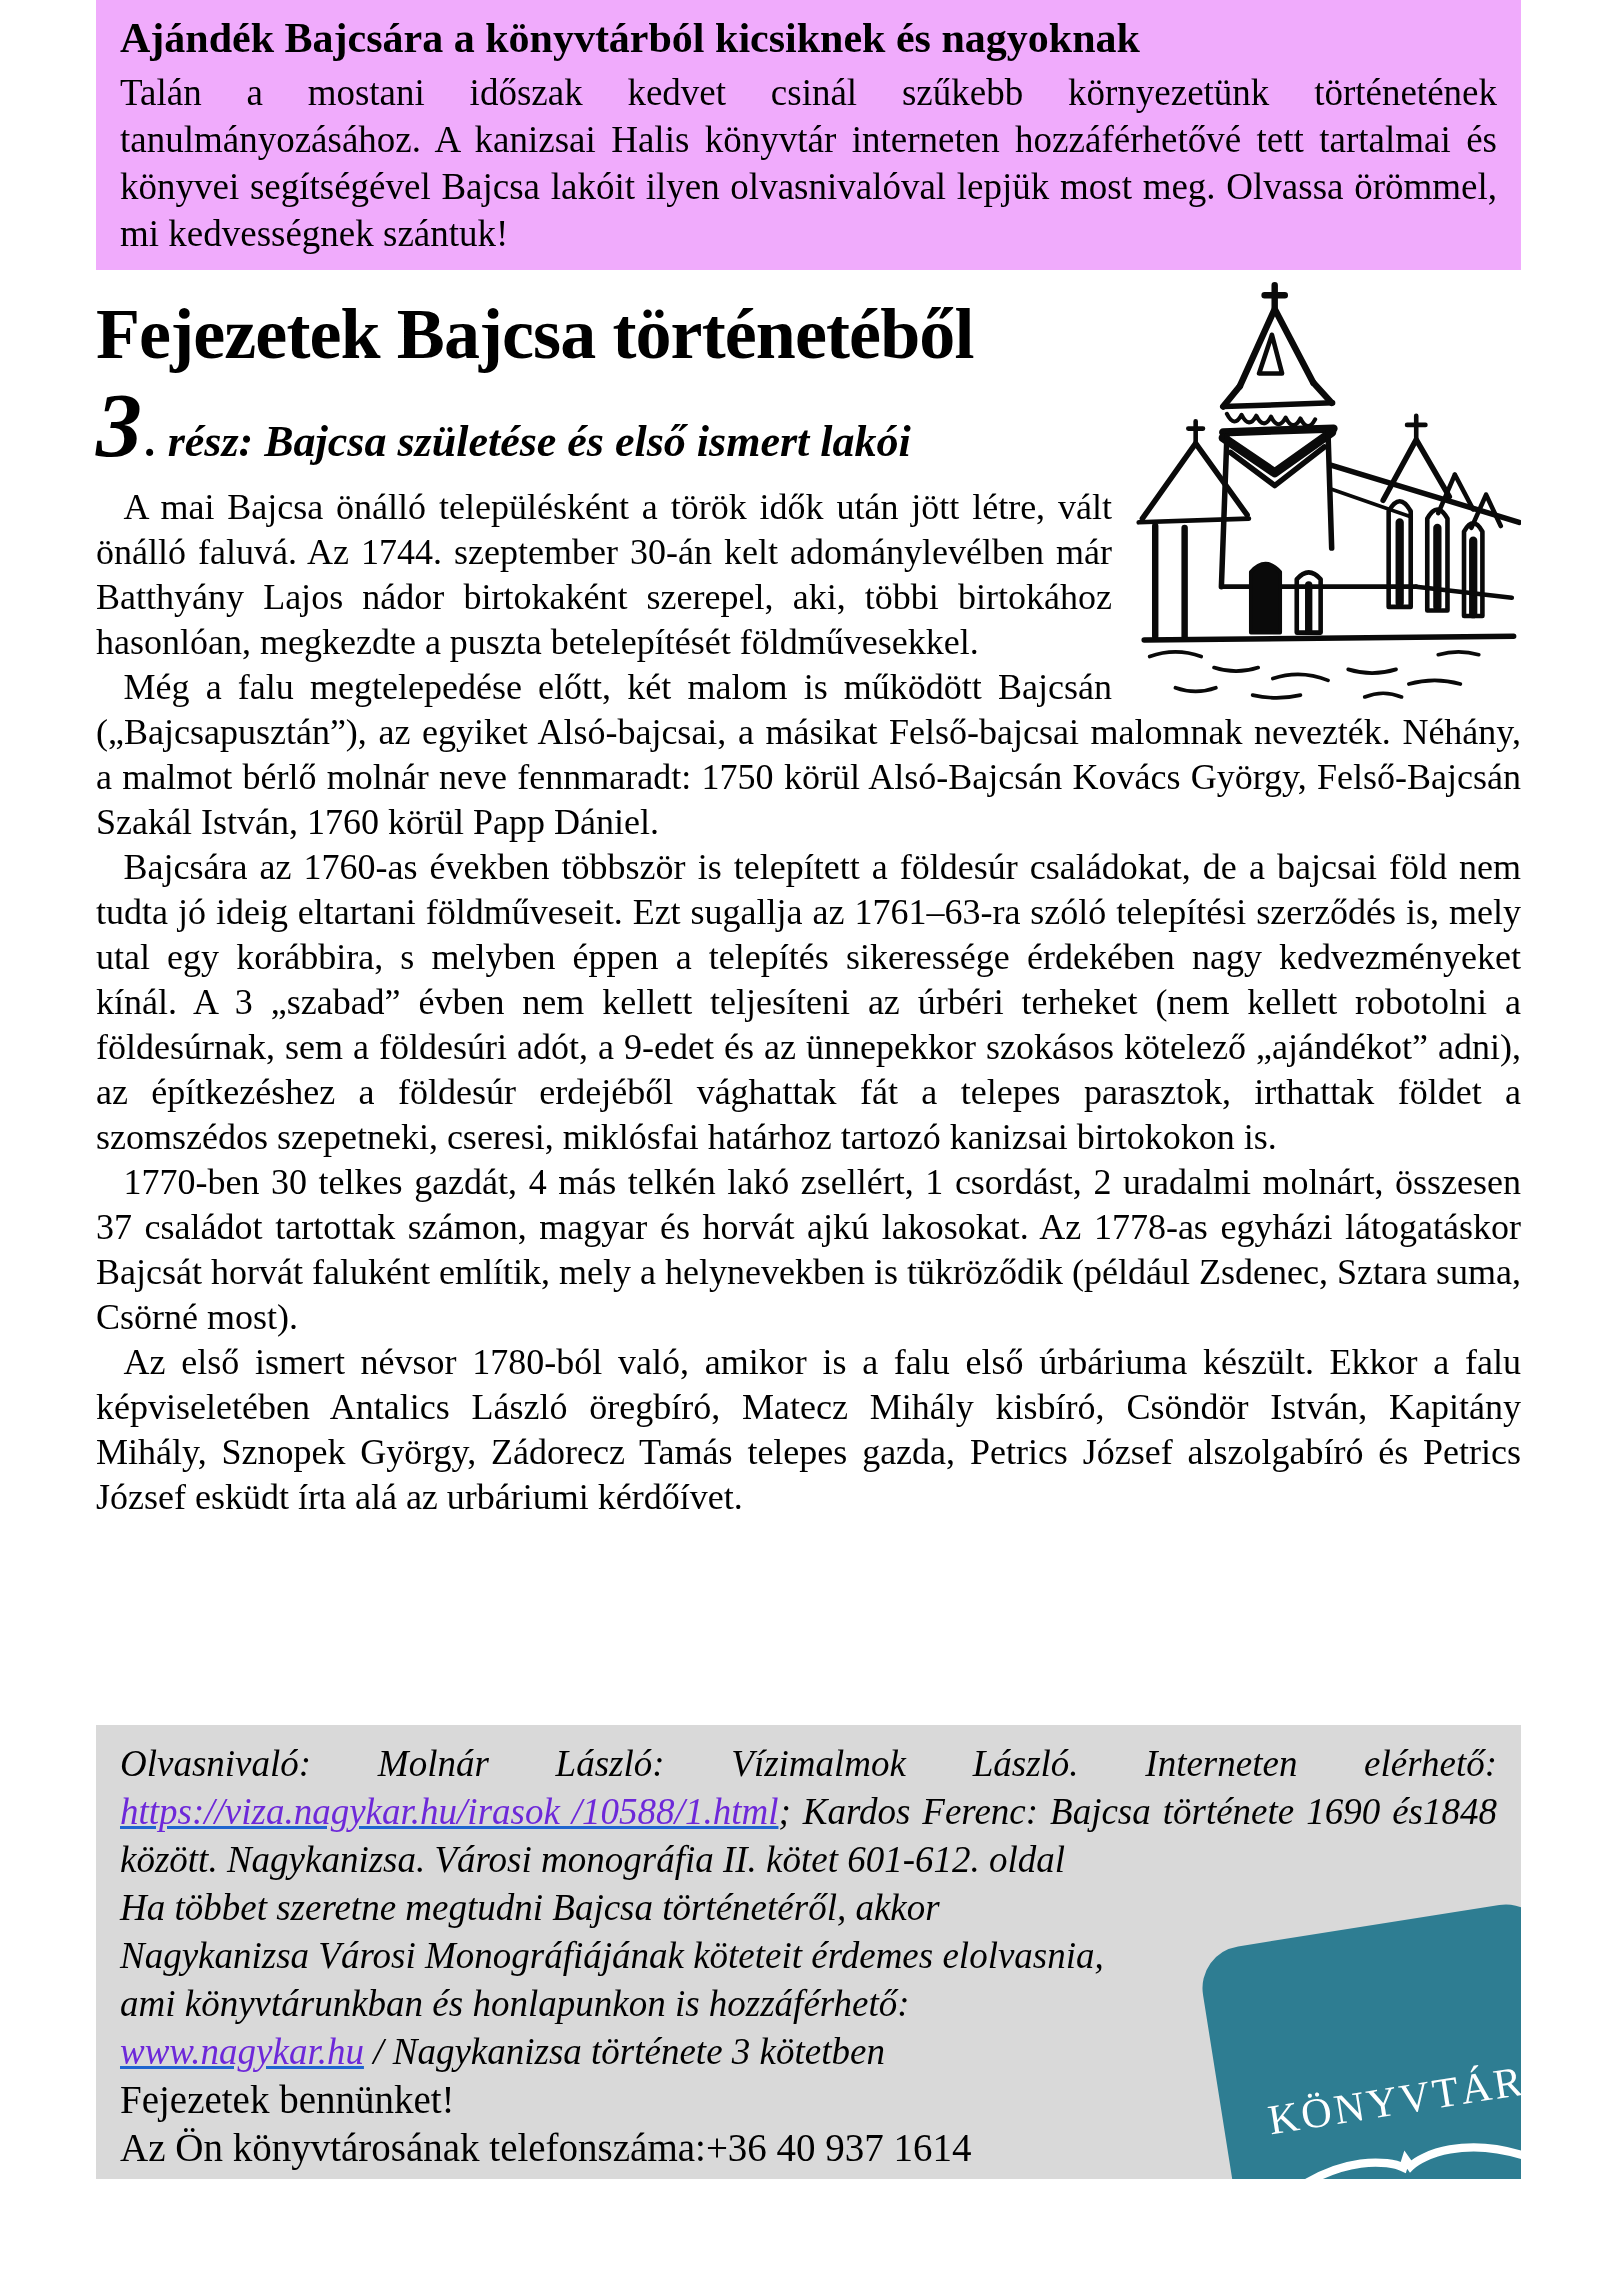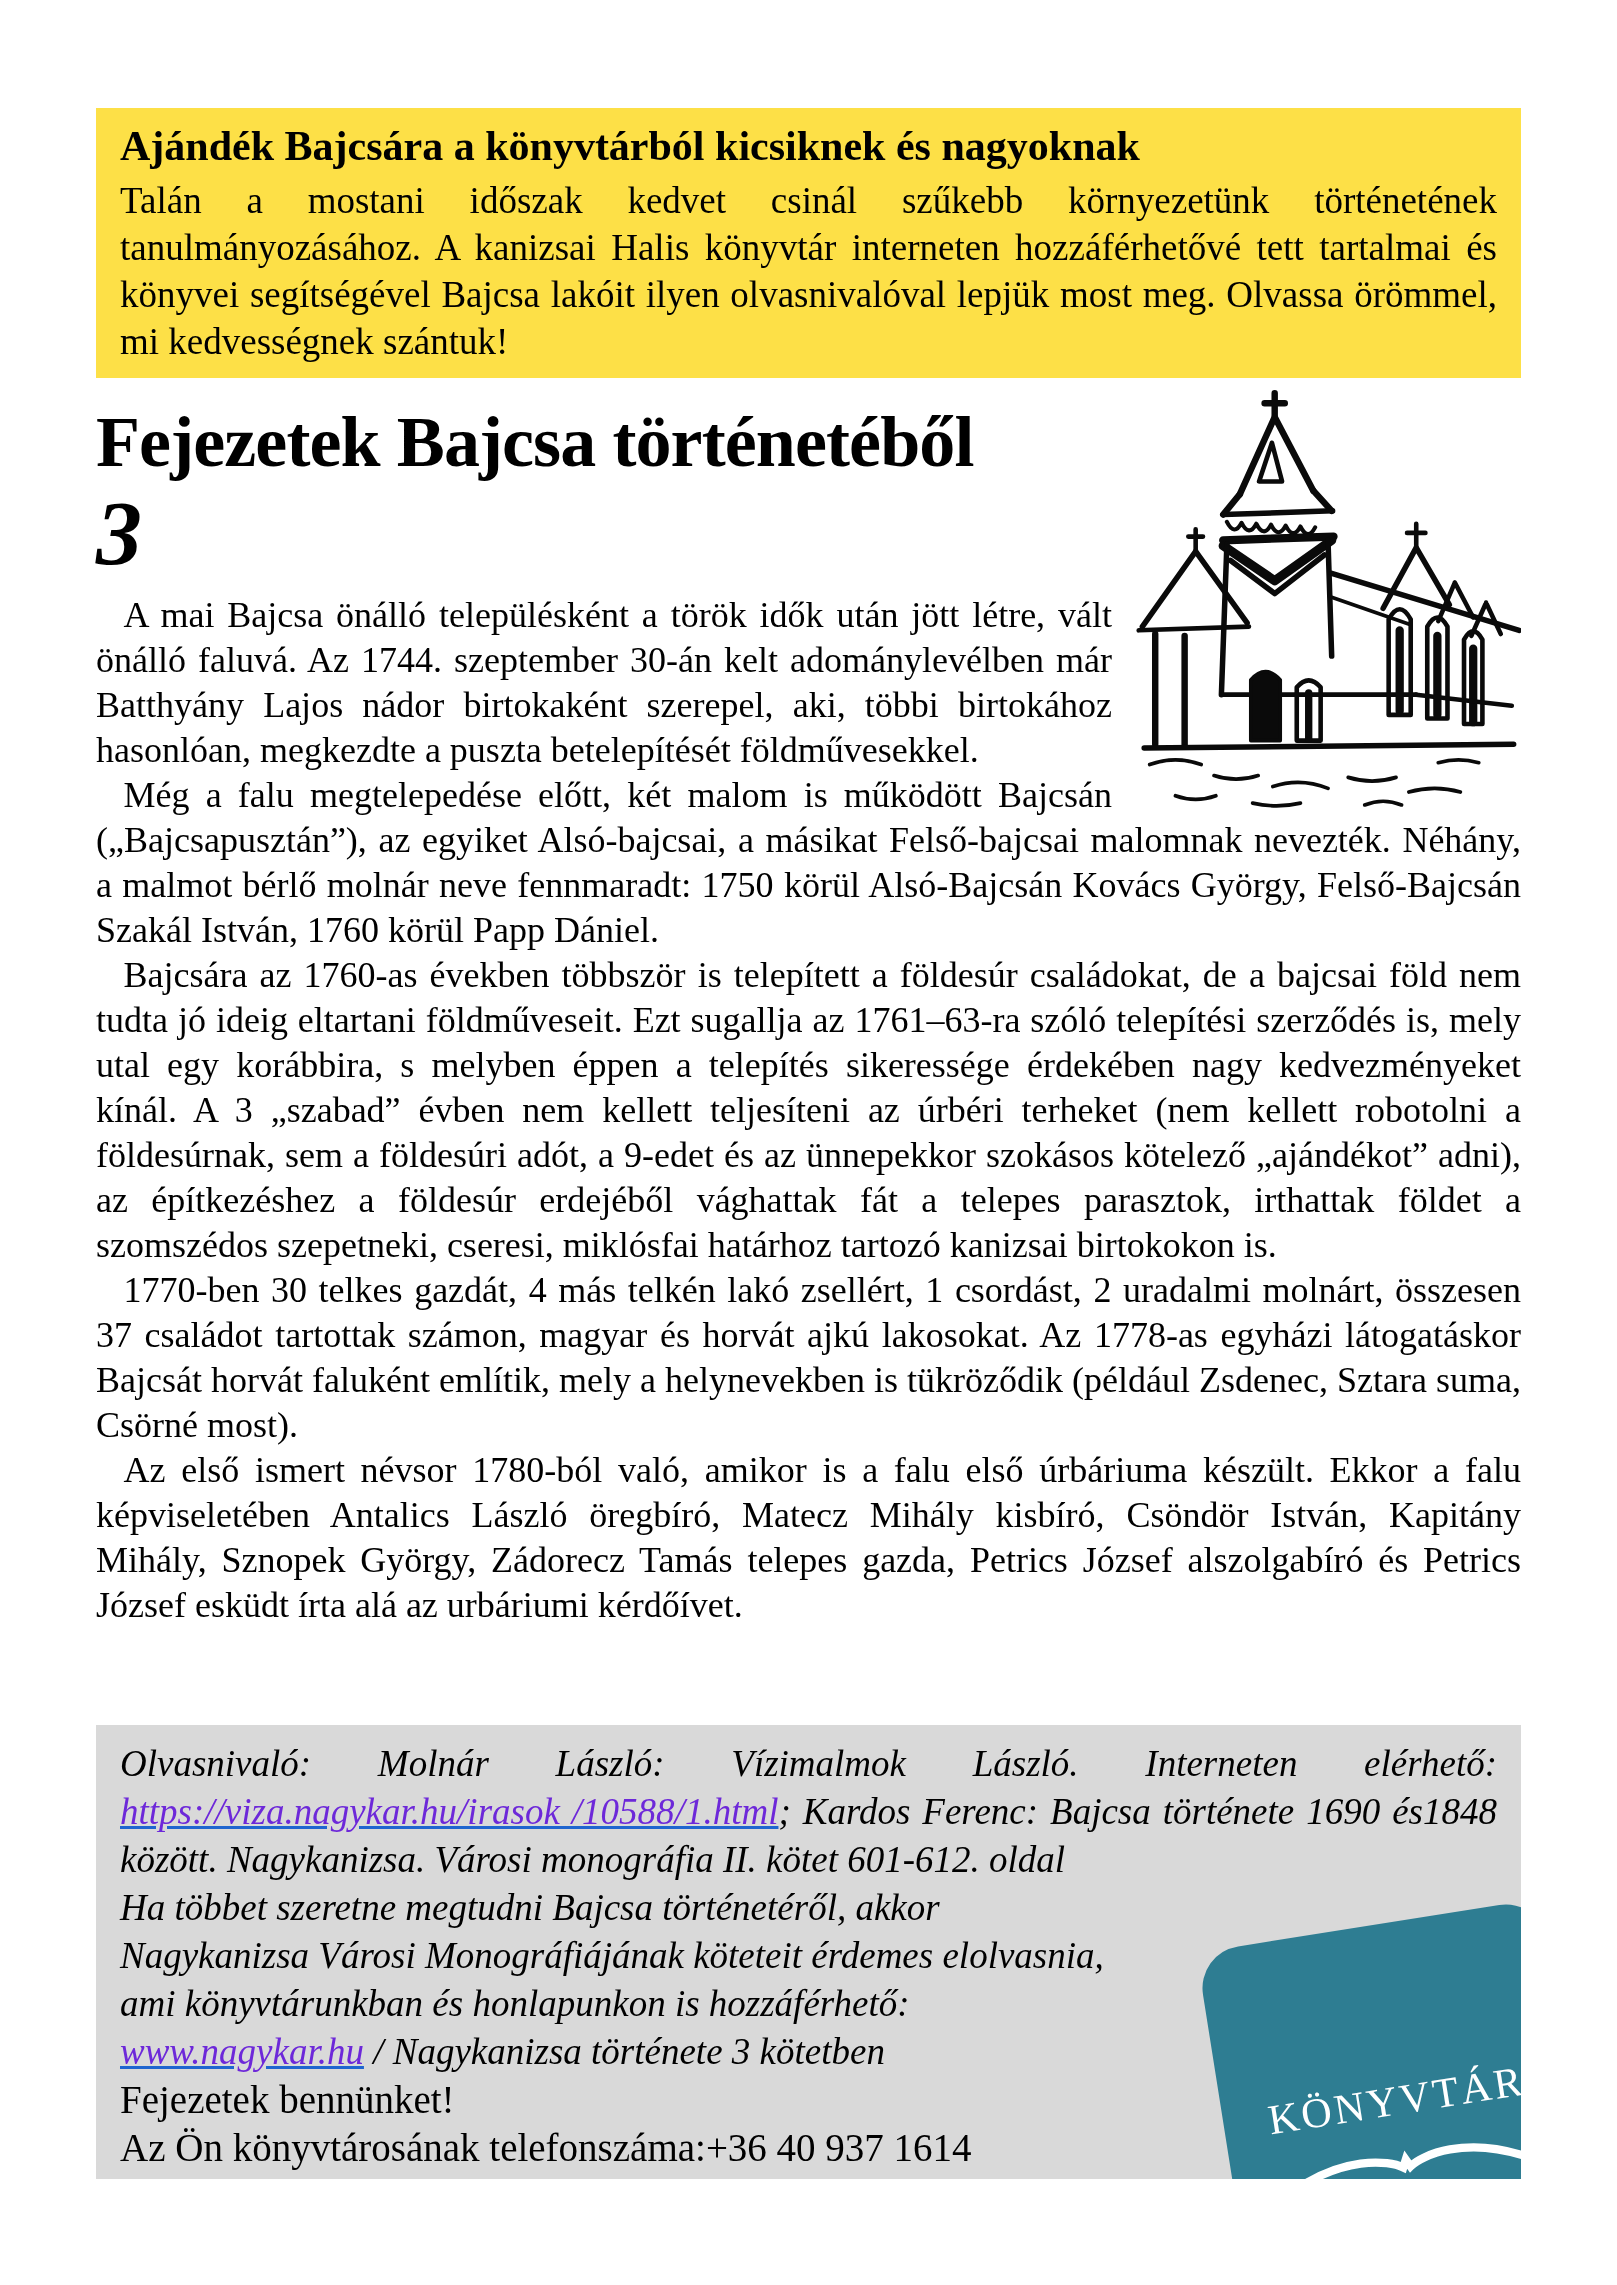--- a/index.html
+++ b/index.html
@@ -5,21 +5,21 @@
   html,body { margin:0; padding:0; background:#ffffff; }
   .page {
     position:relative; width:1617px; height:2286px;
     background:#ffffff; overflow:hidden;
     font-family:"Liberation Serif", serif; color:#000;
   }
   .content { margin:0 96px 0 96px; }
 
   
   .header-box {
-    margin-top:108px; background:#fde047;
+    background:#f0abfc;
     padding:13px 24px 13px 24px;
   }
   .header-title { font-size:42px; font-weight:bold; line-height:50px; }
   .header-par   { font-size:37px; line-height:47px; text-align:justify; margin-top:5.5px; }
 
   
   .headline { margin-top:27px; font-size:72px; font-weight:bold; line-height:75px; letter-spacing:-0.9px; }
   .subtitle { margin-top:7.3px; display:flex; align-items:baseline; font-style:italic; font-weight:bold; }
   .subtitle .big3 { font-size:92px; line-height:92px; }
   .subtitle .rest { font-size:44px; margin-left:3.7px; }
@@ -53,20 +53,21 @@
   <div class="content">
 
     <div class="header-box">
       <div class="header-title">Ajándék Bajcsára a könyvtárból kicsiknek és nagyoknak</div>
       <div class="header-par">Talán a mostani időszak kedvet csinál szűkebb környezetünk történetének tanulmányozásához. A kanizsai Halis könyvtár interneten hozzáférhetővé tett tartalmai és könyvei segítségével Bajcsa lakóit ilyen olvasnivalóval lepjük most meg. Olvassa örömmel, mi kedvességnek szántuk!</div>
     </div>
 
     <div class="headline">Fejezetek Bajcsa történetéből</div>
     <div class="subtitle">
       <span class="big3">3</span>
+        <span class="rest">. rész: Bajcsa születése és első ismert lakói</span>
     </div>
 
     <div class="body-text">
       <div class="church-float">
         <svg class="church-art" viewBox="0 0 420 470" xmlns="http://www.w3.org/2000/svg">
           <g stroke="#0a0a0a" fill="none" stroke-linecap="round" stroke-linejoin="round">
             <path d="M152 34 L152 10 M141 21 L163 21" stroke-width="7"></path>
             <path d="M152 36 L114 120 M152 36 L194 116" stroke-width="7"></path>
             <path d="M149 64 L135 106 L160 106 Z" stroke-width="5"></path>
             <path d="M114 120 L96 142 M194 116 L214 138" stroke-width="7"></path>

